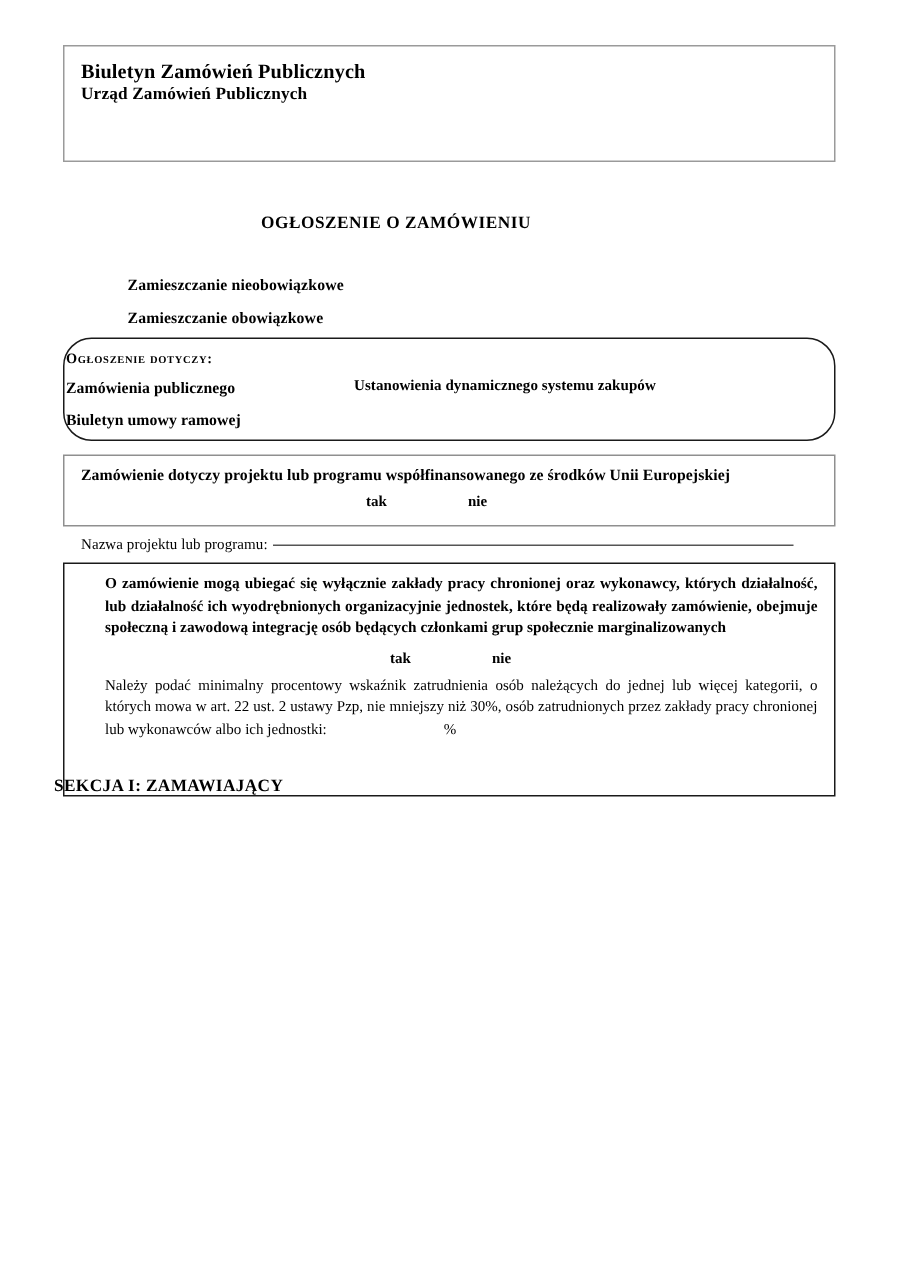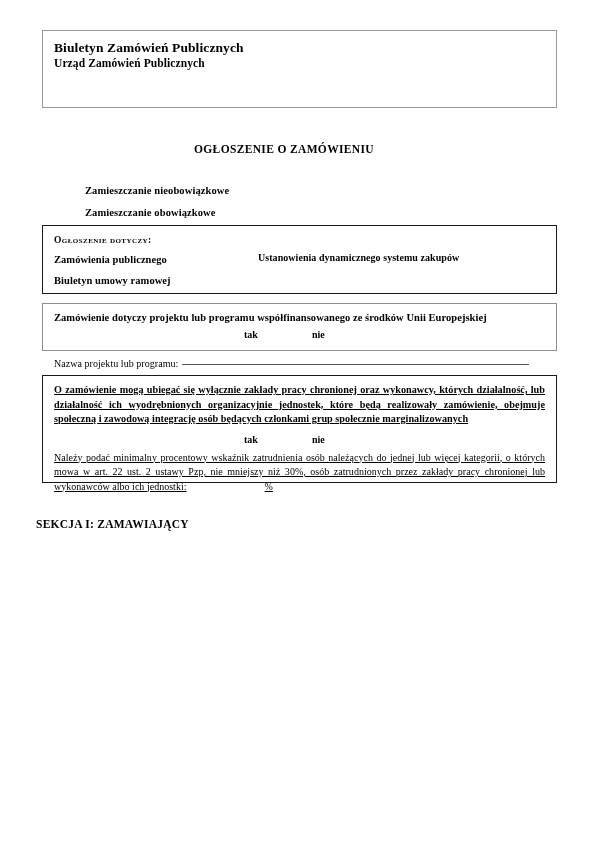--- a/index.html
+++ b/index.html
@@ -53,21 +53,20 @@
   
   .doc-title {
     position: absolute;
     left: 0;
     top: 143px;
     width: 528px;
     text-align: center;
     font-size: 11.5px;
     font-weight: bold;
     letter-spacing: 0.35px;
-    padding-left: 20px;
   }
 
   
   .pub-mode {
     position: absolute;
     left: 85px;
     top: 180px;
     width: 420px;
   }
 
@@ -92,21 +91,22 @@
   }
 
   .box-thick {
     border: 1.6px solid #1a1a1a;
   }
 
   
   .box-concerns {
     top: 225px;
     height: 69px;
-    padding: 7px 0 0 11px;
+    padding: 7px 0 0 1px;
+    border-radius: 19px;
   }
 
   .smallcaps-head {
     font-size: 9.5px;
     font-weight: bold;
     font-variant: small-caps;
     letter-spacing: 0.45px;
     line-height: 14px;
   }
 
@@ -122,21 +122,20 @@
     letter-spacing: 0.05px;
   }
 
   .concerns-col2 {
     position: absolute;
     left: 192px;
     top: 0;
     font-size: 10px;
     font-weight: bold;
     letter-spacing: 0.05px;
-    margin-left: 12px;
   }
 
   
   .box-eu {
     top: 303px;
     height: 48px;
     padding: 6px 16px 0 11px;
   }
 
   .eu-question {
@@ -185,23 +184,22 @@
     height: 1px;
     background: #555555;
     vertical-align: 2px;
     margin-left: 4px;
     width: 347px;
   }
 
   
   .box-sheltered {
     top: 375px;
-    height: 108px;
-    padding: 7px 11px 0 11px;
-    text-decoration: underline;
+    height: 156px;
+    padding: 7px 11px 0 27px;
   }
 
   .sheltered-para-bold {
     font-size: 10.2px;
     font-weight: bold;
     line-height: 14.5px;
     text-align: justify;
     letter-spacing: 0.02px;
   }
 

